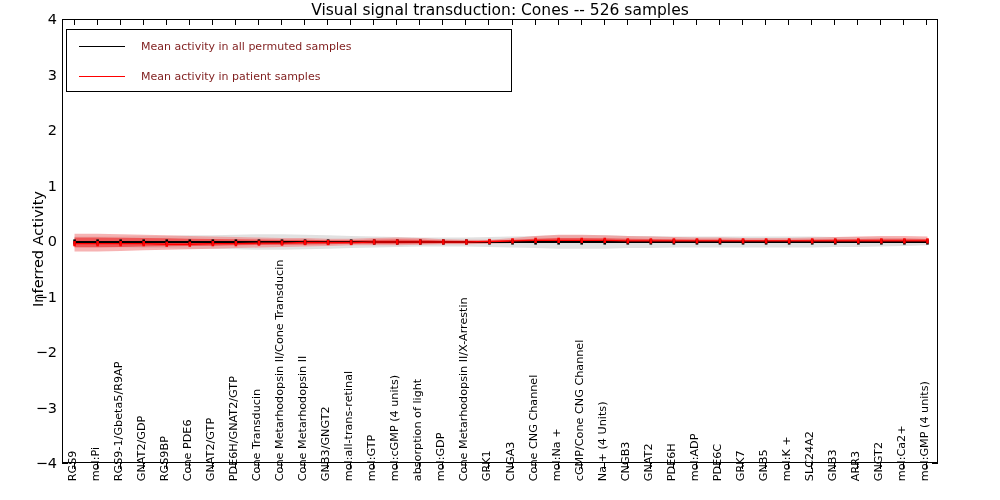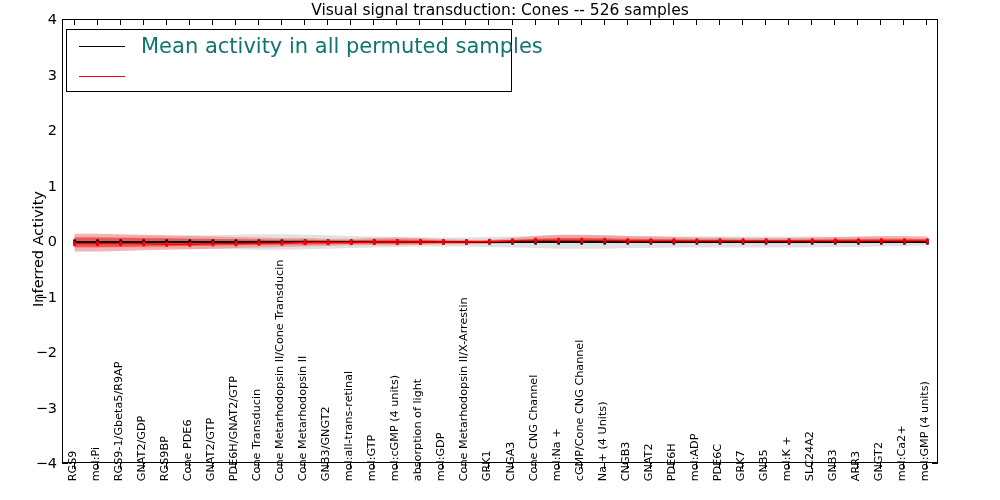--- a/index.html
+++ b/index.html
@@ -129,22 +129,22 @@
   .legend-swatch {
     width: 46px;
     height: 0;
     margin-left: 12px;
     margin-right: 16px;
     border-top-width: 1.6px;
     border-top-style: solid;
     flex: none;
   }
   .legend-text {
-    font-size: 21px;
-    color: #0f766e;
+    font-size: 11px;
+    color: #7f1d1d;
     white-space: nowrap;
   }
 </style>
 </head>
 <body>
 
 <div id="figure">
 
   <div id="chart-title">Visual signal transduction: Cones -- 526 samples</div>
 
@@ -392,16 +392,17 @@
     </div>
 
 
   <div id="legend-box">
     <div class="legend-row" style="top:1px;">
       <span class="legend-swatch" style="border-top-color:#000000;"></span>
       <span class="legend-text">Mean activity in all permuted samples</span>
     </div>
     <div class="legend-row" style="top:31px;">
       <span class="legend-swatch" style="border-top-color:#ff0000;"></span>
+      <span class="legend-text">Mean activity in patient samples</span>
     </div>
   </div>
 
 </div>
 
 </body></html>

